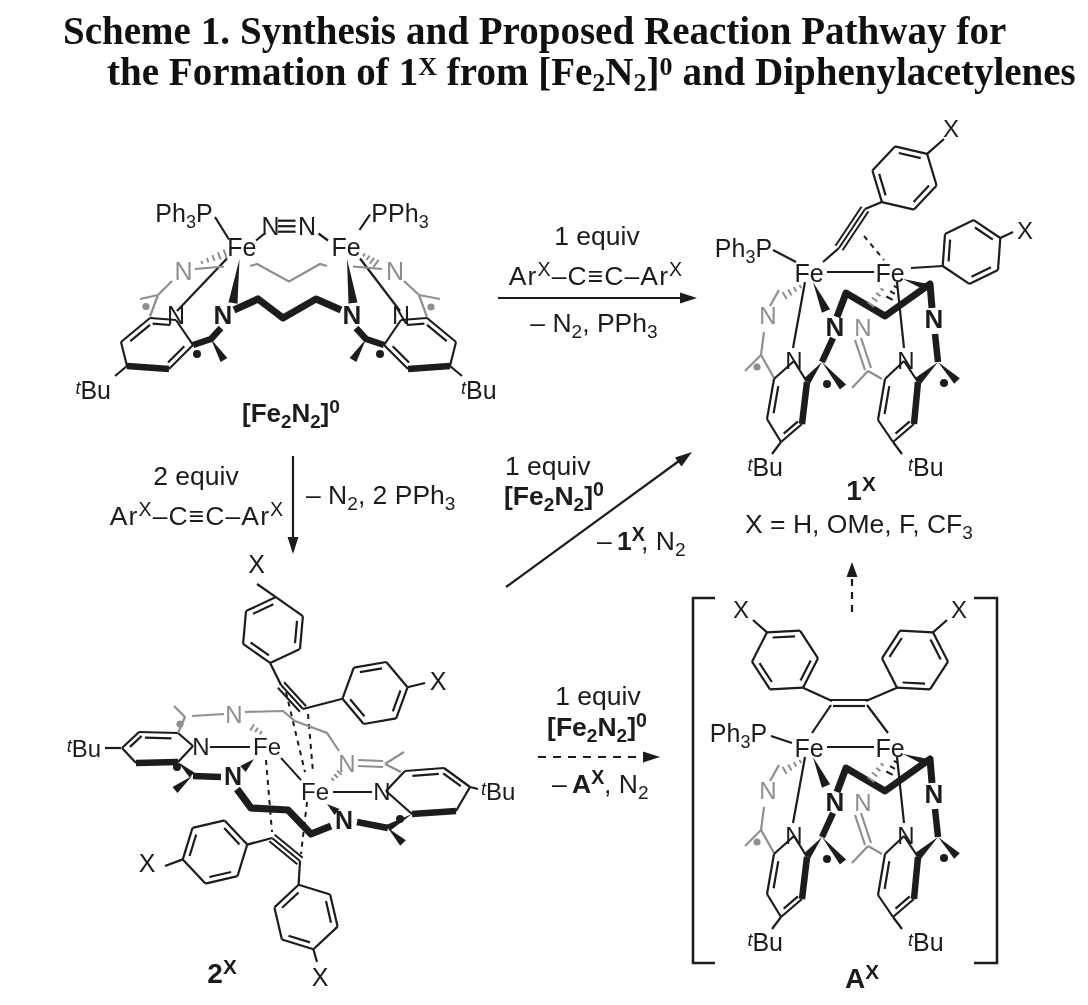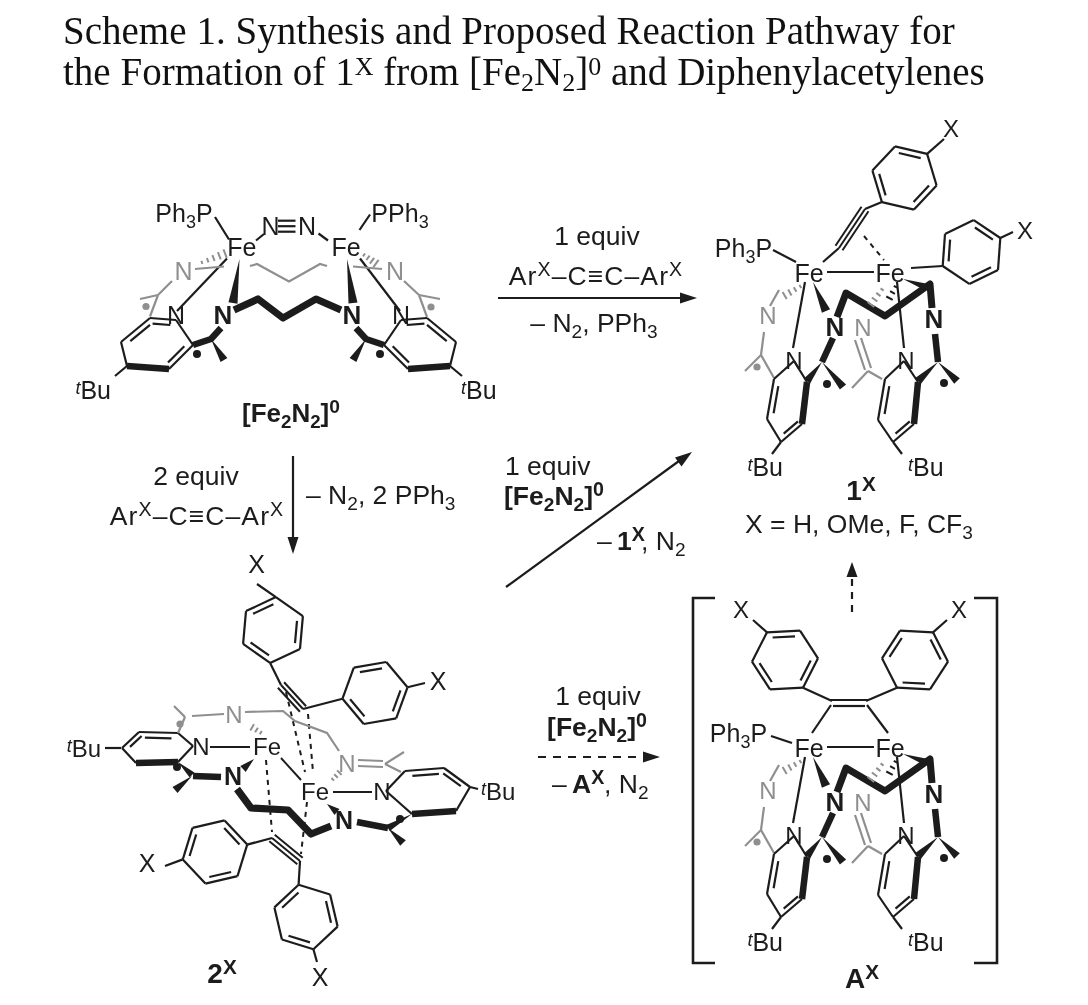--- a/index.html
+++ b/index.html
@@ -1,21 +1,21 @@
 <!DOCTYPE html>
 <html><head>
 <meta charset="utf-8">
 <style>
 html,body { margin:0; padding:0; background:#ffffff; }
 #page { position:relative; width:1088px; height:1005px; background:#ffffff; overflow:hidden; }
 #title { position:absolute; left:63px; top:10px; width:1010px;
-  font-family:"Liberation Serif", serif; font-weight:normal; font-size:39px;
+  font-family:"Liberation Serif", serif; font-weight:bold; font-size:39px;
   color:#111111; line-height:41px; white-space:nowrap; }
 #title .l1 { word-spacing:0.2px; }
-#title .l2 { word-spacing:0.1px; }
+#title .l2 { word-spacing:0.1px;margin-left:44px; }
 sub.t, sup.t { font-size:25px; }
 sub.t { font-size:26px; vertical-align:-6px; line-height:0; }
 sup.t { font-size:26px; vertical-align:10px; line-height:0; }
 </style>
 </head>
 <body>
 <div id="page">
 <div id="title">
       <div class="l1">Scheme 1. Synthesis and Proposed Reaction Pathway for</div>
       <div class="l2">the Formation of 1<sup class="t">X</sup> from [Fe<sub class="t">2</sub>N<sub class="t">2</sub>]<sup class="t">0</sup> and Diphenylacetylenes</div>

